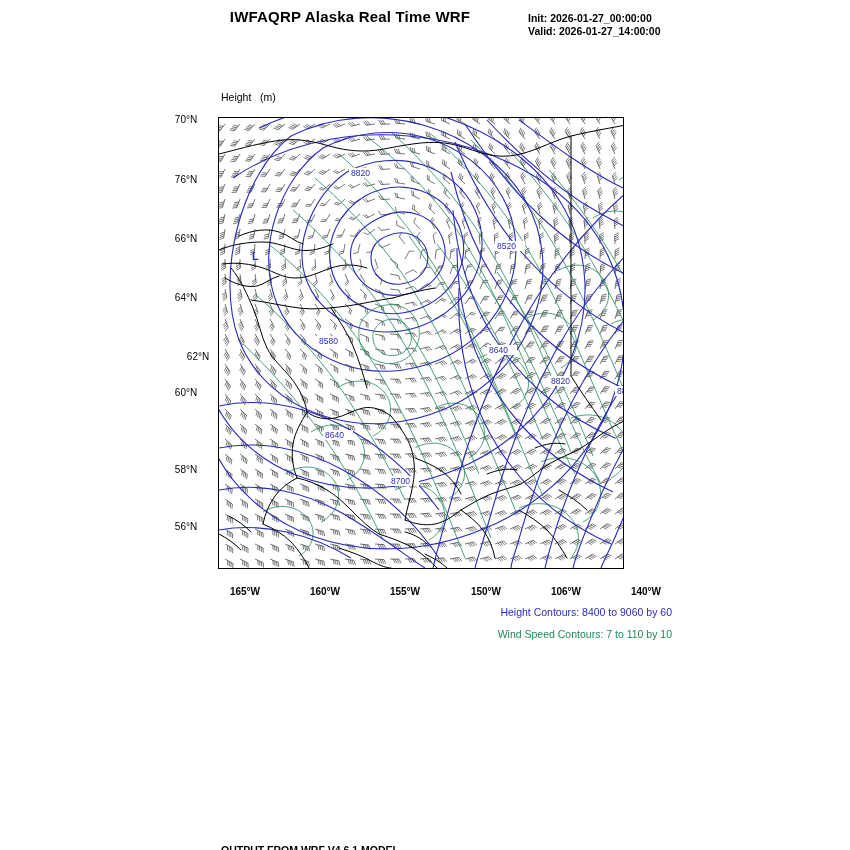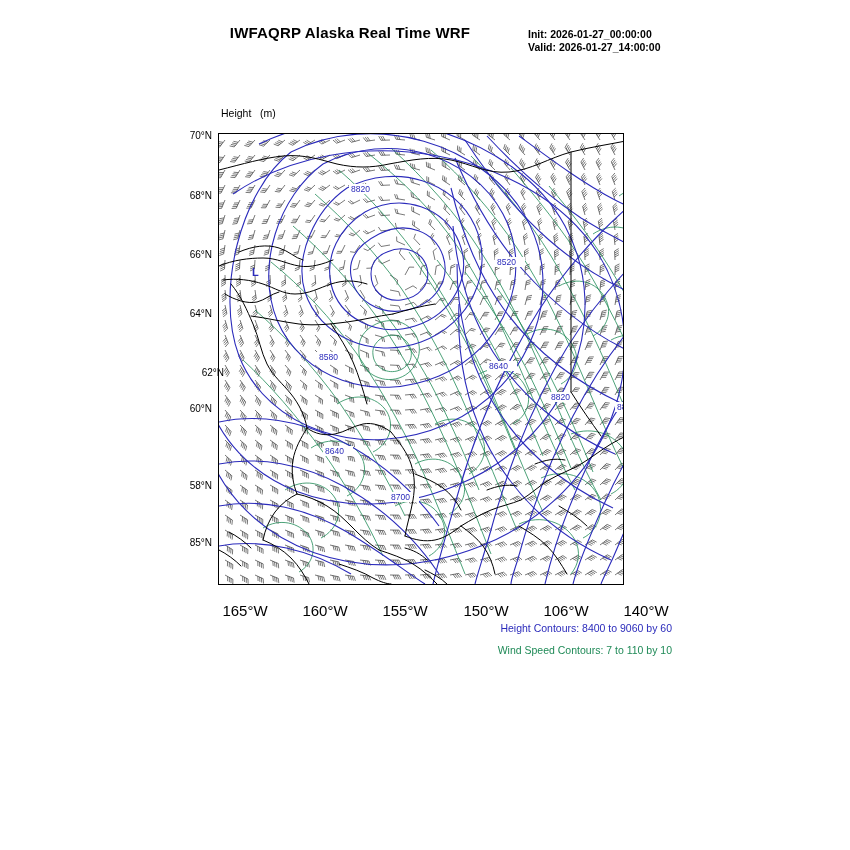--- a/index.html
+++ b/index.html
@@ -8,21 +8,21 @@
     background: #ffffff;
   }
   body {
     width: 850px;
     height: 850px;
     position: relative;
     font-family: "Liberation Sans", sans-serif;
     color: #000000;
     overflow: hidden;
   }
-  .abs { position: absolute; margin-top: 16px; }
+  .abs { position: absolute; }
 
   #title {
     left: 0; top: 8px; width: 700px;
     text-align: center;
     font-size: 15px;
     font-weight: bold;
     letter-spacing: 0.2px;
   }
   #init-block {
     left: 528px; top: 12px;
@@ -44,27 +44,28 @@
     width: 406px; height: 452px;
     border: 1px solid #000000;
     box-sizing: border-box;
     overflow: hidden;
     background: #ffffff;
   }
   #plot-svg { display: block; }
 
   .ytick {
     font-size: 10px;
-    text-align: right;
+    text-align: center;
     width: 52px;
   }
   .xtick {
-    font-size: 15px;
+    font-size: 10px;
     text-align: center;
     width: 60px;
+    font-weight: bold;
   }
 
   #height-caption {
     left: 0px; top: 606px; width: 672px;
     text-align: right;
     font-size: 10.5px;
     color: #2b2bbb;
   }
   #wind-caption {
     left: 0px; top: 628px; width: 672px;
@@ -1153,27 +1154,27 @@
 
         <path d="M404,286 C412,288 420,292 426,298"></path>
         <path d="M430,266 C438,268 446,272 452,278"></path>
       </g>
     </g>
   </svg>
 </div>
 
 <div id="y-ticks">
     <div class="abs ytick" style="left: 160px; top: 114px;">70°N</div>
-    <div class="abs ytick" style="left: 160px; top: 174px;">68°N</div>
+    <div class="abs ytick" style="left: 160px; top: 174px;">76°N</div>
     <div class="abs ytick" style="left: 160px; top: 233px;">66°N</div>
     <div class="abs ytick" style="left: 160px; top: 292px;">64°N</div>
     <div class="abs ytick" style="left: 172px; top: 351px;">62°N</div>
     <div class="abs ytick" style="left: 160px; top: 387px;">60°N</div>
     <div class="abs ytick" style="left: 160px; top: 464px;">58°N</div>
-    <div class="abs ytick" style="left: 160px; top: 521px;">85°N</div>
+    <div class="abs ytick" style="left: 160px; top: 521px;">56°N</div>
   </div>
 <div id="x-ticks">
     <div class="abs xtick" style="left: 215px; top: 586px;">165°W</div>
     <div class="abs xtick" style="left: 295px; top: 586px;">160°W</div>
     <div class="abs xtick" style="left: 375px; top: 586px;">155°W</div>
     <div class="abs xtick" style="left: 456px; top: 586px;">150°W</div>
     <div class="abs xtick" style="left: 536px; top: 586px;">106°W</div>
     <div class="abs xtick" style="left: 616px; top: 586px;">140°W</div>
   </div>
 

